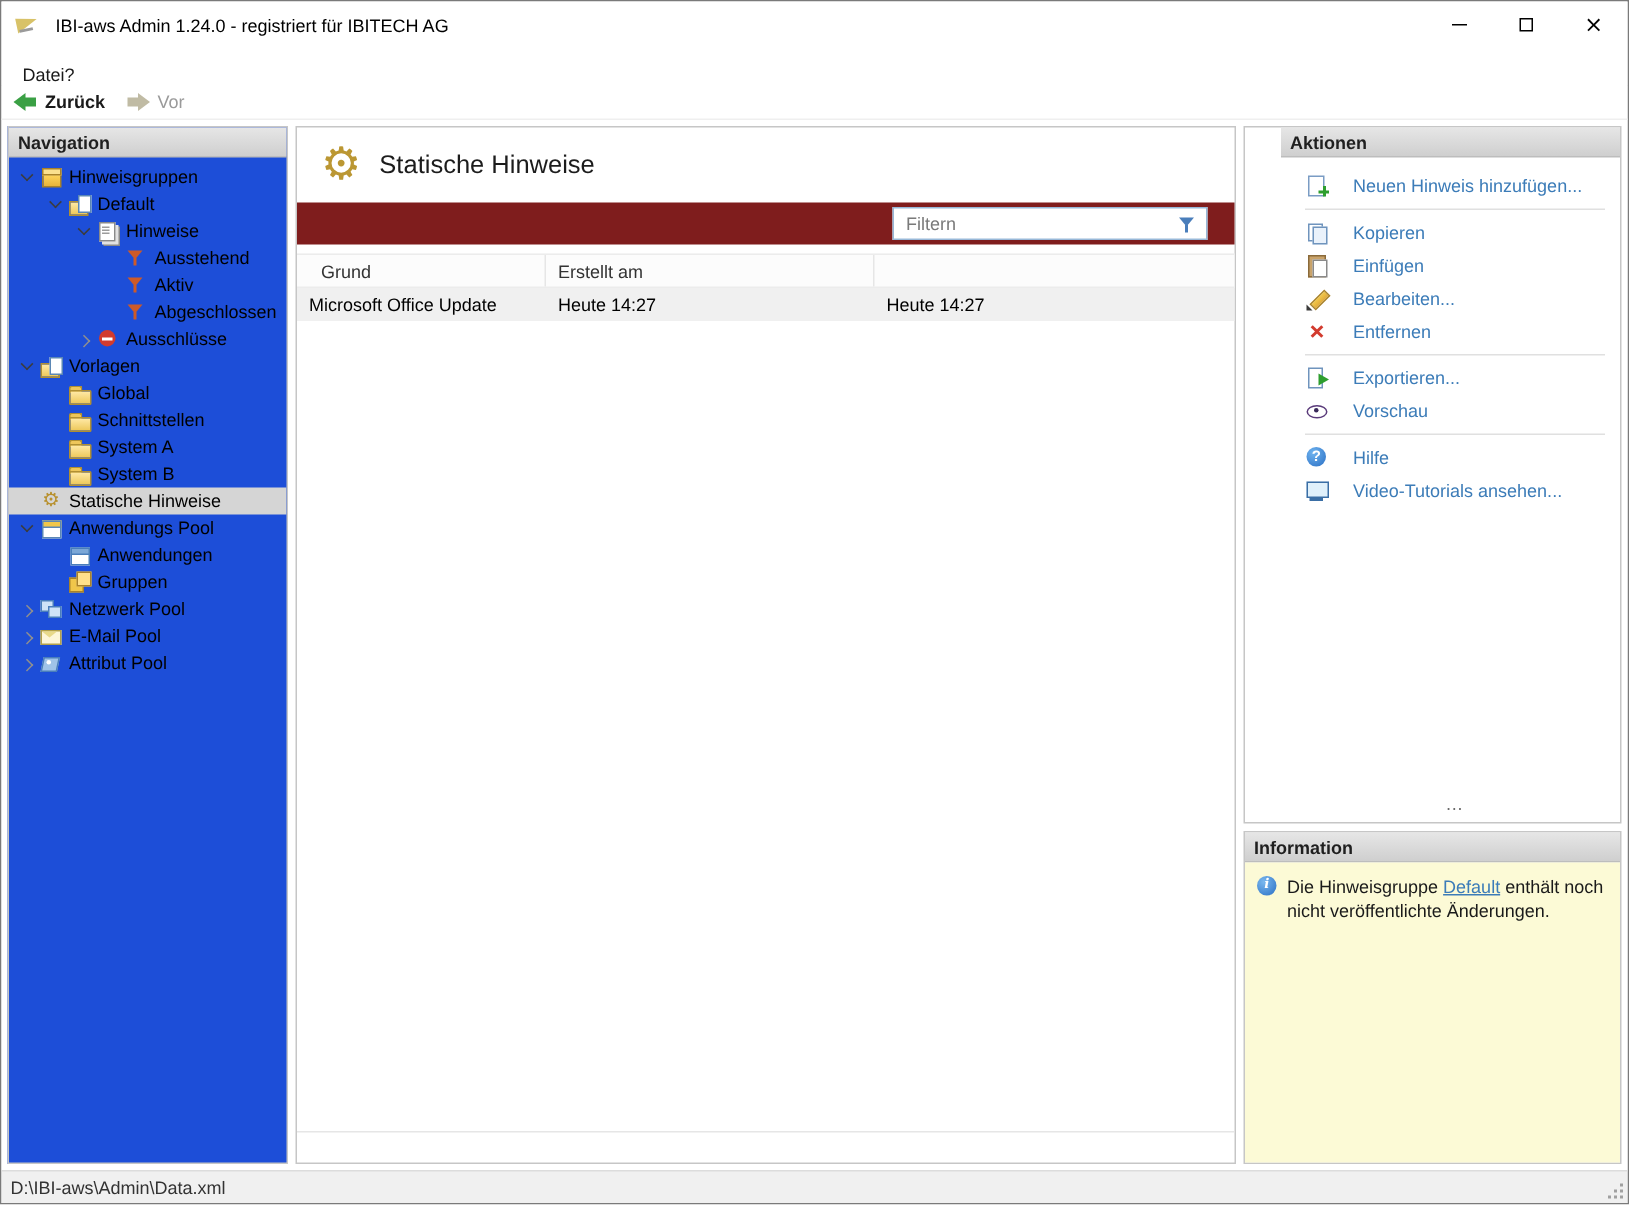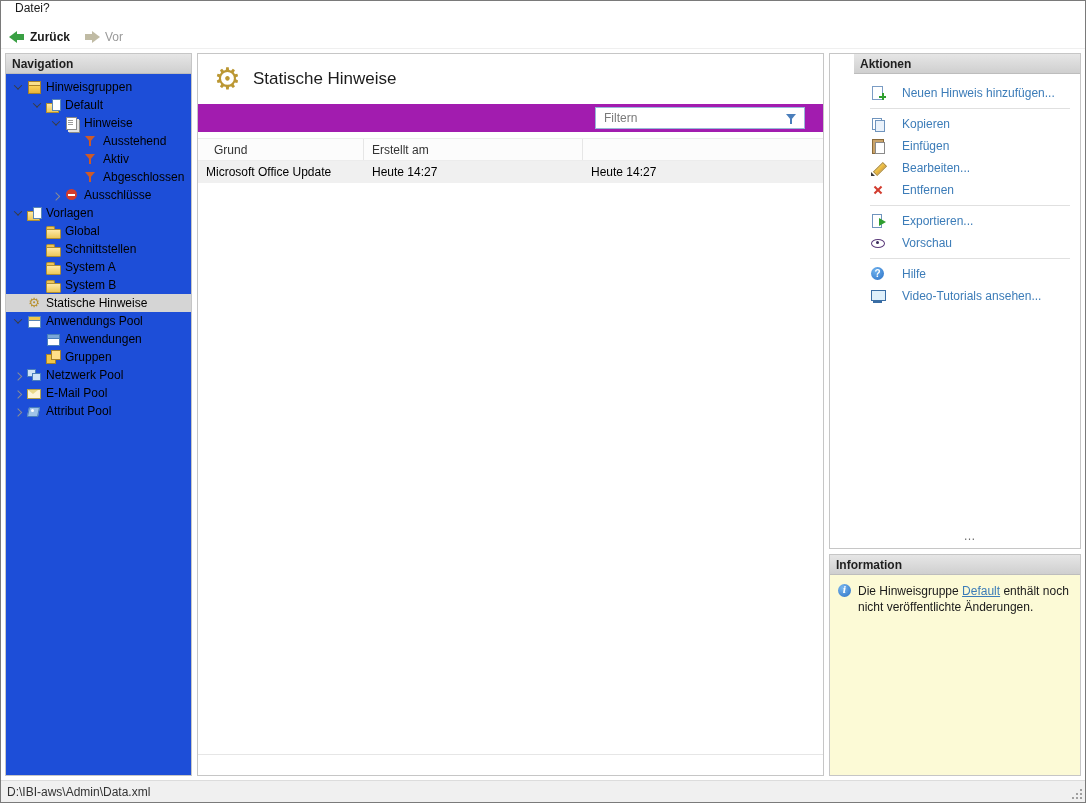--- a/index.html
+++ b/index.html
@@ -12,21 +12,21 @@
   .app-icon{width:18px;height:16px;position:relative;margin-right:8px;flex:none;}
   .app-icon::before{content:"";position:absolute;left:0;top:2px;width:0;height:0;border-top:3px solid transparent;border-bottom:7px solid transparent;border-left:14px solid #d8c268;transform:rotate(-12deg);}
   .app-icon::after{content:"";position:absolute;left:2px;top:10px;width:9px;height:2px;background:#9a9a9a;transform:rotate(-12deg);}
   .title-text{flex:1;color:#000;}
   .win-btn{width:45px;height:31px;display:flex;align-items:center;justify-content:center;flex:none;}
   .min-glyph{width:10px;height:1px;background:#000;}
   .max-glyph{width:9px;height:9px;border:1px solid #000;}
   .close-glyph{font-size:15px;line-height:1;font-family:"DejaVu Sans",sans-serif;}
 
   
-  .menubar{height:25px;flex:none;display:flex;align-items:flex-start;padding-left:14px;background:#fff;}
+  .menubar{height:25px;flex:none;display:flex;align-items:flex-end;padding-left:14px;background:#fff;}
   .menu-item{color:#1a1a1a;}
   .toolbar{height:23px;flex:none;display:flex;align-items:center;padding-left:8px;gap:14px;background:#fff;border-bottom:1px solid #efefef;}
   .tool-btn{display:flex;align-items:center;gap:5px;}
   .back-arrow,.fwd-arrow{width:16px;height:12px;position:relative;flex:none;}
   .back-arrow::before{content:"";position:absolute;left:0;top:0;border-top:6px solid transparent;border-bottom:6px solid transparent;border-right:8px solid #3aa044;}
   .back-arrow::after{content:"";position:absolute;left:7px;top:3px;width:8px;height:6px;background:#3aa044;}
   .fwd-arrow::before{content:"";position:absolute;right:0;top:0;border-top:6px solid transparent;border-bottom:6px solid transparent;border-left:8px solid #c0bba4;}
   .fwd-arrow::after{content:"";position:absolute;left:1px;top:3px;width:8px;height:6px;background:#c0bba4;}
   .back-label{color:#1a1a1a;font-weight:bold;}
   .fwd-label{color:#9a9a9a;}
@@ -77,21 +77,21 @@
   .network-icon::after{content:"";position:absolute;right:1px;bottom:2px;width:7px;height:6px;background:#cfe3f7;border:1px solid #4a7ebb;}
   .mail-icon::before{content:"";position:absolute;left:1px;top:4px;width:12px;height:8px;background:#fdf6d8;border:1px solid #b3a14a;}
   .mail-icon::after{content:"";position:absolute;left:2px;top:5px;width:0;height:0;border-left:5px solid transparent;border-right:5px solid transparent;border-top:4px solid #e8d98a;}
   .attribute-icon::before{content:"";position:absolute;left:2px;top:4px;width:9px;height:8px;background:#9fc3e8;border:1px solid #4a7ebb;transform:skewX(-12deg);}
   .attribute-icon::after{content:"";position:absolute;left:5px;top:6px;width:3px;height:3px;background:#fff;border-radius:50%;}
 
   
   .title-row{display:flex;align-items:center;gap:12px;padding:8px 16px;flex:none;}
   .big-gear{font-family:"DejaVu Sans",sans-serif;font-size:30px;line-height:34px;color:#bb9733;flex:none;}
   .page-title{font-size:17px;color:#1c1c1c;}
-  .filter-band{height:28px;flex:none;background:#a21caf;display:flex;align-items:center;justify-content:flex-end;padding-right:18px;}
+  .filter-band{height:28px;flex:none;background:#7f1d1d;display:flex;align-items:center;justify-content:flex-end;padding-right:18px;}
   .filter-wrap{position:relative;width:210px;height:22px;background:#fff;border:1px solid #98b8d8;display:flex;align-items:center;}
   .filter-input{border:none;outline:none;flex:1;padding:0 26px 0 8px;font-family:"Liberation Sans",sans-serif;font-size:12px;color:#333;background:transparent;}
   .filter-input::placeholder{color:#7a7a7a;}
   .filter-funnel{position:absolute;right:4px;top:3px;}
   .list-area{flex:1;display:flex;flex-direction:column;margin-bottom:20px;border-bottom:1px solid #e6e6e6;min-height:0;}
   .table-header{display:flex;height:23px;flex:none;align-items:center;border-top:1px solid #ececec;border-bottom:1px solid #ececec;background:#fcfcfc;margin-top:6px;}
   .th{padding-left:8px;border-right:1px solid #e6e6e6;color:#333;height:100%;display:flex;align-items:center;}
   .col-grund{width:166px;padding-left:16px;}
   .col-erstellt{width:219px;}
   .col-geaendert{flex:1;border-right:none;}
@@ -135,20 +135,33 @@
   
   .statusbar{height:22px;flex:none;background:#f0f0f0;border-top:1px solid #dcdcdc;display:flex;align-items:center;padding-left:6px;color:#333;position:relative;}
   .grip{position:absolute;right:3px;bottom:3px;width:12px;height:12px;}
   .grip::before{content:"";position:absolute;right:0;bottom:0;width:2px;height:2px;background:#a0a0a0;box-shadow:-4px 0 #a0a0a0,-8px 0 #a0a0a0,0 -4px #a0a0a0,-4px -4px #a0a0a0,0 -8px #a0a0a0;}
 </style>
 <title>IBI-aws Admin 1.24.0 - registriert für IBITECH AG</title></head>
 <body>
 
 <div class="window">
 
+  <div class="titlebar">
+    <span class="app-icon"></span>
+    <span class="title-text">IBI-aws Admin 1.24.0 - registriert für IBITECH AG</span>
+    <span class="win-btn">
+        <span class="min-glyph"></span>
+      </span>
+    <span class="win-btn">
+        <span class="max-glyph"></span>
+      </span>
+    <span class="win-btn">
+        <span class="close-glyph">×</span>
+      </span>
+  </div>
 
   <div class="menubar">
     <span class="menu-item">Datei</span>
     <span class="menu-item">?</span>
   </div>
 
   <div class="toolbar">
     <span class="tool-btn">
       <span class="back-arrow"></span>
       <span class="back-label">Zurück</span>

